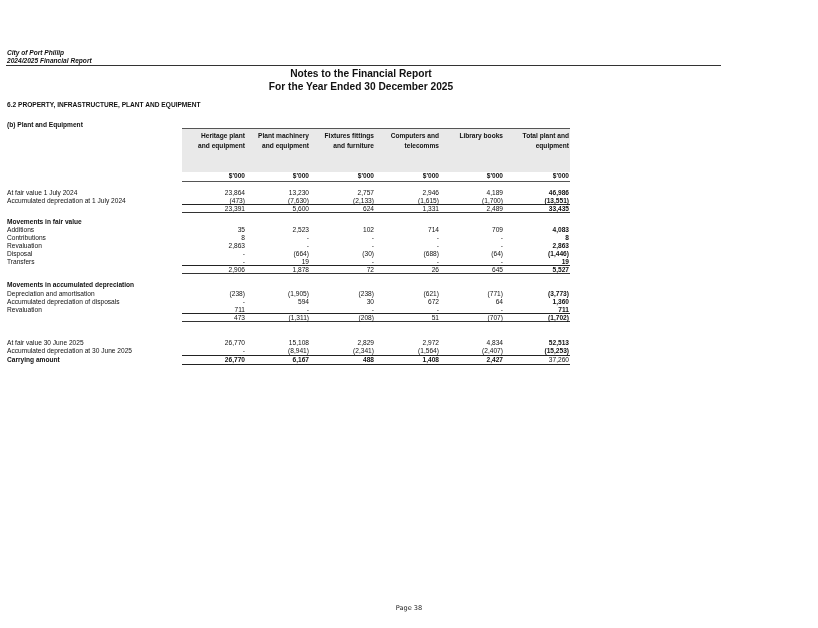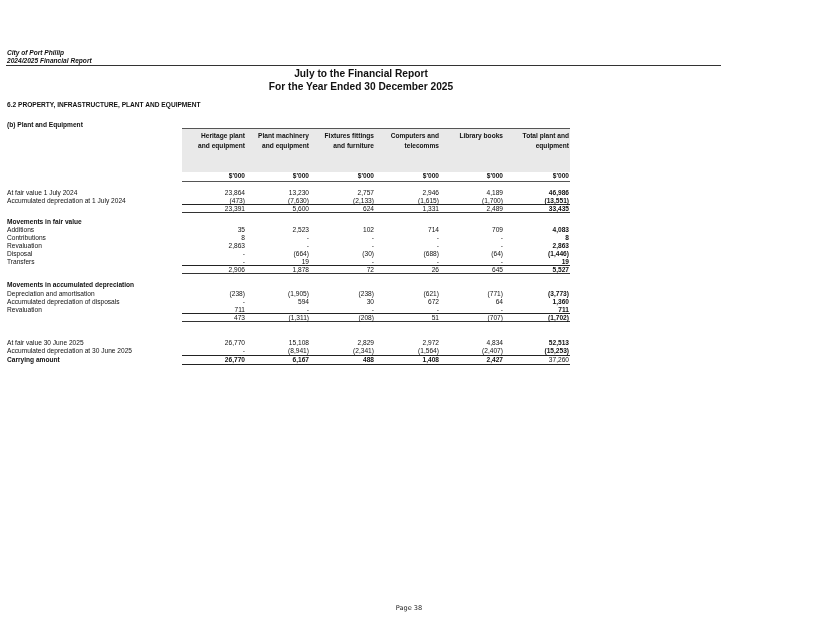--- a/index.html
+++ b/index.html
@@ -27,21 +27,21 @@
 <body>
 
 <div>
   <div class="hdr-org">
     <div>City of Port Phillip</div>
     <div>2024/2025 Financial Report</div>
   </div>
   <div class="hdr-line"></div>
 
   <div class="title">
-    <div>July to the Financial Report</div>
+    <div>Notes to the Financial Report</div>
     <div>For the Year Ended 30 December 2025</div>
   </div>
 
   <div class="section">6.2 PROPERTY, INFRASTRUCTURE, PLANT AND EQUIPMENT</div>
   <div class="sub">(b) Plant and Equipment</div>
 
   <div class="col-head"></div>
   <div id="table-area">
       <div class="colh" style="left: 175px; width: 70px;">Heritage plant
 and equipment</div>

